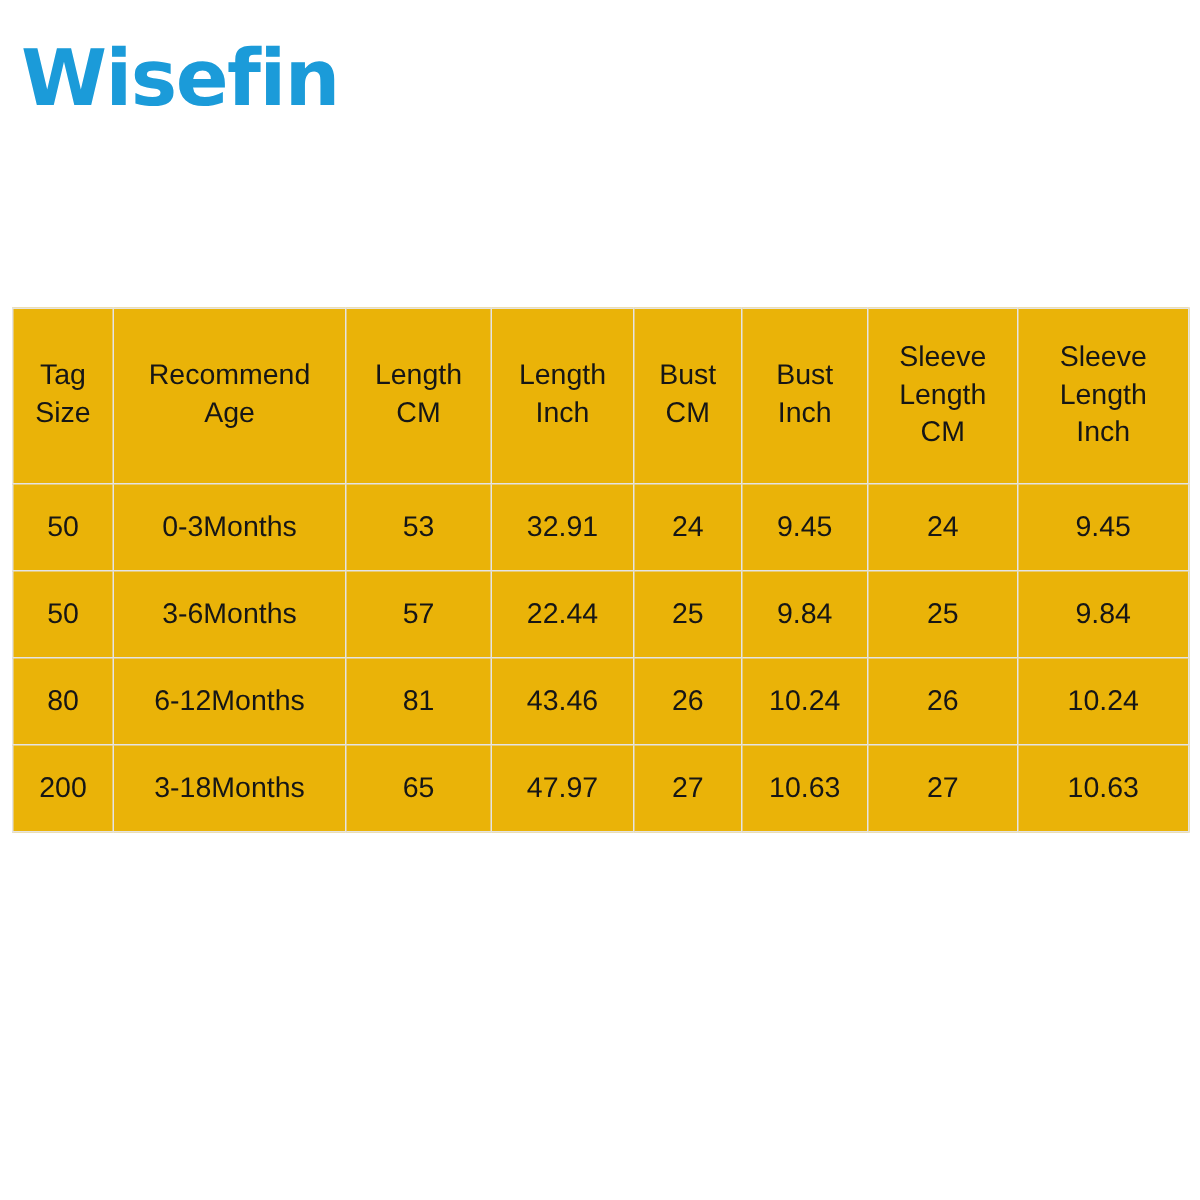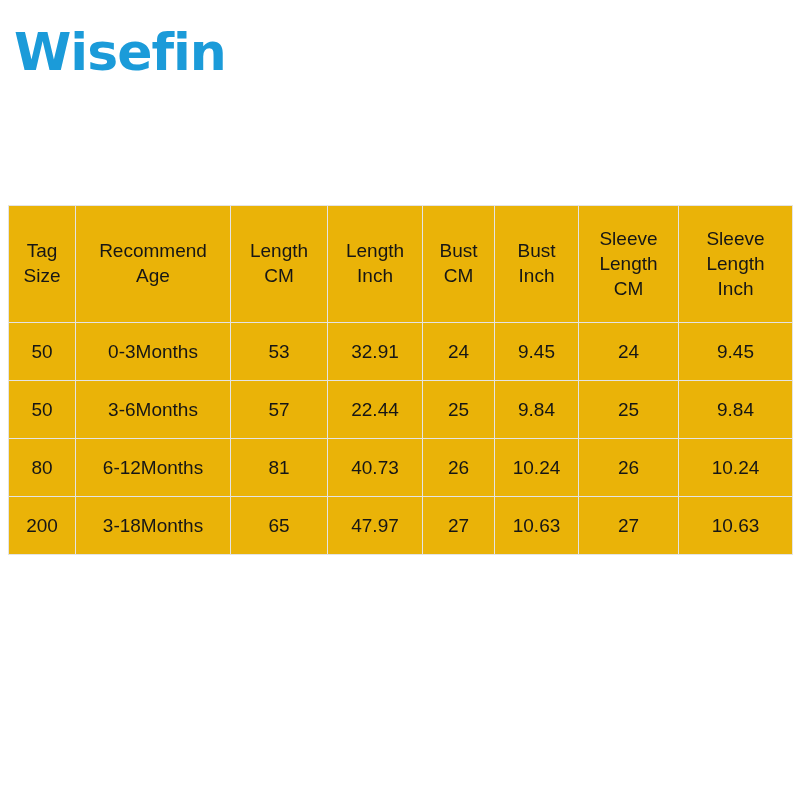--- a/index.html
+++ b/index.html
@@ -154,21 +154,21 @@
         <td>22.44</td>
         <td>25</td>
         <td>9.84</td>
         <td>25</td>
         <td>9.84</td>
       </tr>
       <tr>
         <td>80</td>
         <td>6-12Months</td>
         <td>81</td>
-        <td>40.73</td>
+        <td>43.46</td>
         <td>26</td>
         <td>10.24</td>
         <td>26</td>
         <td>10.24</td>
       </tr>
       <tr>
         <td>200</td>
         <td>3-18Months</td>
         <td>65</td>
         <td>47.97</td>

